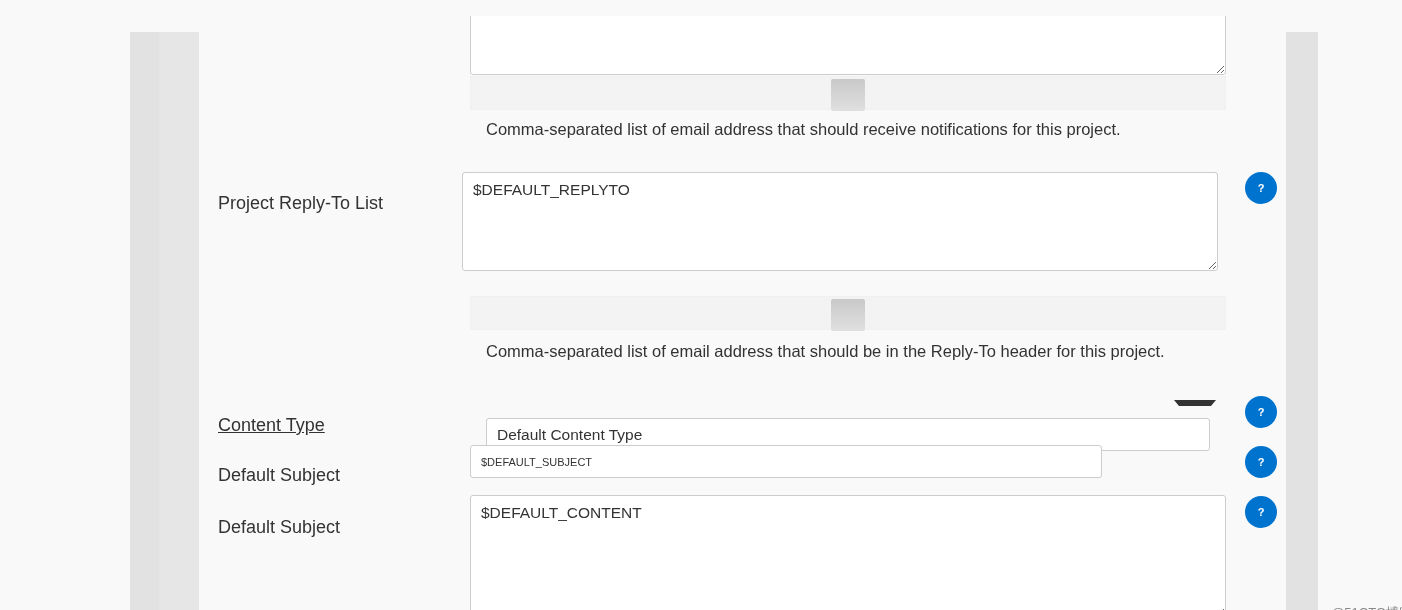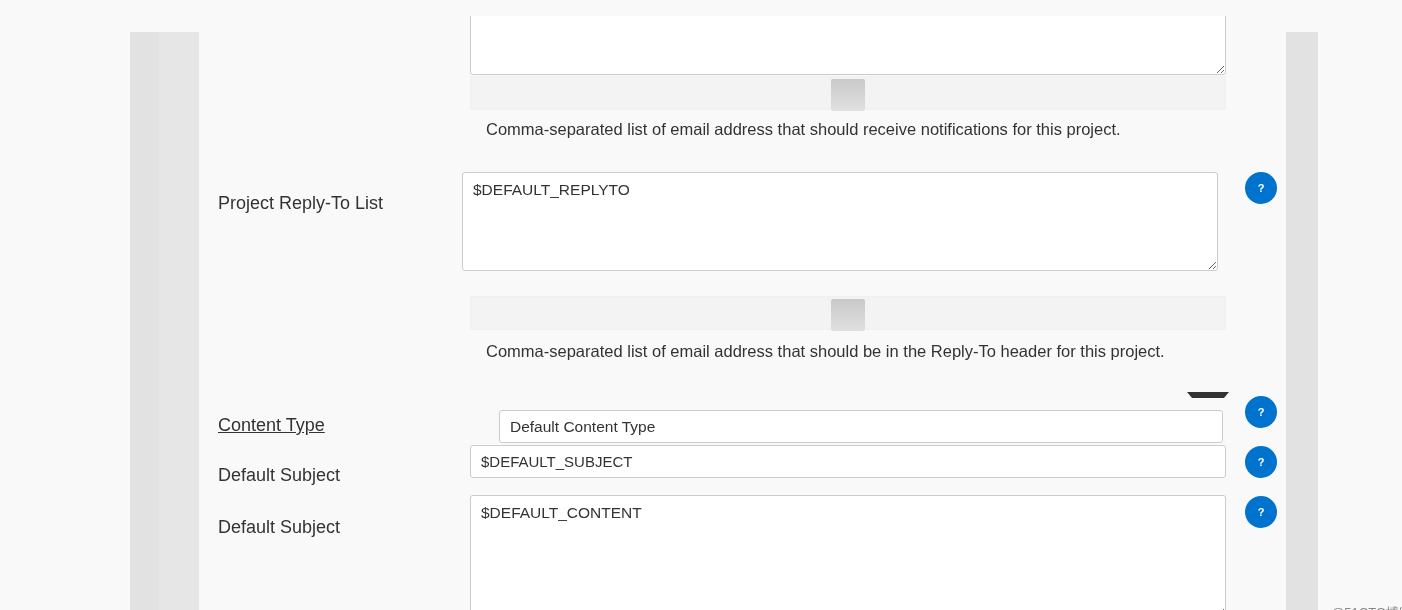--- a/index.html
+++ b/index.html
@@ -99,27 +99,27 @@
       right: 10px; top: 50%; transform: translateY(-50%);
       width: 0; height: 0;
       border-left: 5px solid transparent;
       border-right: 5px solid transparent;
       border-top: 6px solid #333;
       pointer-events: none;
     }
     input.field-input {
       position: absolute;
       left: 438px;
-      width: 756px;
+      width: 632px;
       height: 33px;
       border: 1px solid #cccccc;
       border-radius: 3px;
       padding: 0 10px;
       font-family: "Segoe UI", -apple-system, Arial, sans-serif;
-      font-size: 15px;
+      font-size: 11px;
       color: #333;
       background: #ffffff;
     }
 
     .watermark {
       position: absolute; right: 6px; bottom: 4px;
       color: #888888; font-size: 13px;
       font-family: "Segoe UI", Arial, sans-serif;
       margin-left: 32px;
     }
@@ -144,21 +144,21 @@
 
   <textarea class="field-textarea" style="position: absolute; top: 140px; left: 430px; height: 99px;">$DEFAULT_REPLYTO</textarea>
   <div class="ta-grab-bar" style="top:264px; left:438px; width:756px;">
     <div class="ta-grab-handle"></div>
   </div>
   <div class="help-icon" style="top:140px; left:1213px;"></div>
 
   <div class="help-text" style="top:289px;">Comma-separated list of email address that should be in the Reply-To header for this project.</div>
 
   <div class="field-label" style="top:367px;text-decoration:underline;">Content Type</div>
-  <div class="select-wrap" style="top:362px;margin-left:13px;">
+  <div class="select-wrap" style="top:370px;">
     <select class="field-select">
       <option>Default Content Type</option>
     </select>
     <div class="select-arrow"></div>
   </div>
   <div class="help-icon" style="top:364px; left:1213px;"></div>
 
   <div class="field-label" style="top:417px;">Default Subject</div>
   <input class="field-input" style="top: 413px;" value="$DEFAULT_SUBJECT">
   <div class="help-icon" style="top:414px; left:1213px;"></div>

